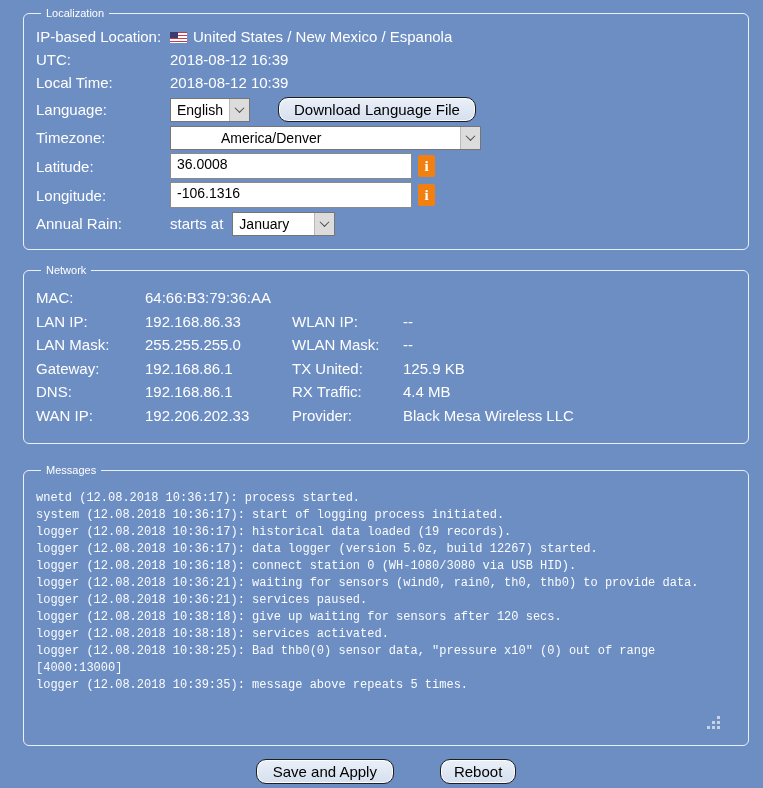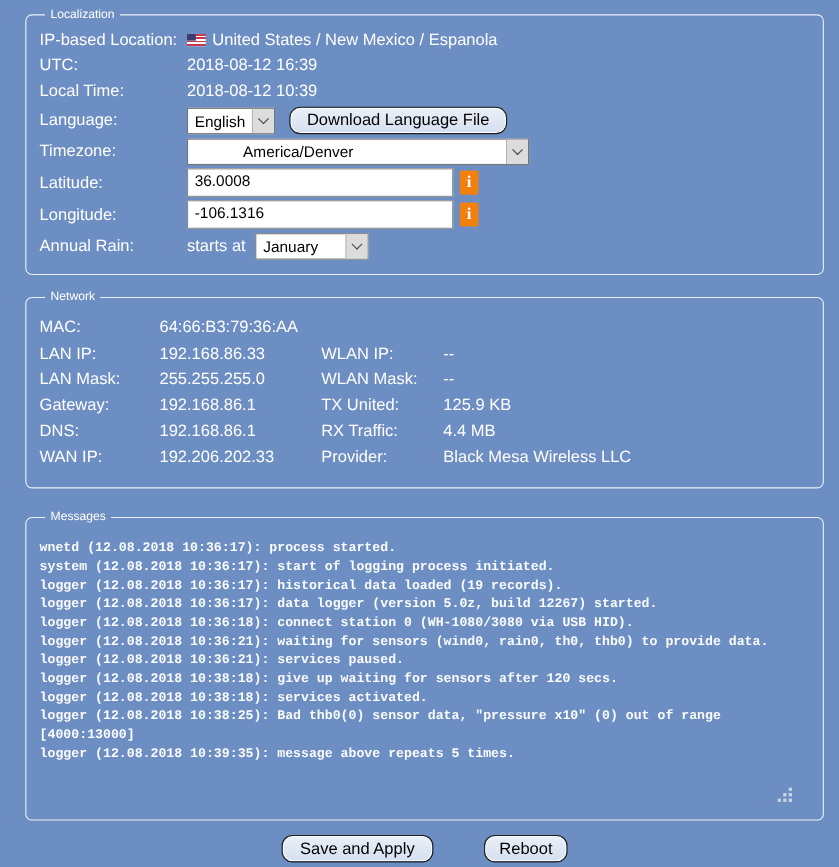--- a/index.html
+++ b/index.html
@@ -96,21 +96,21 @@
     background: linear-gradient(#EAF0F8, #D5DFEF);
     border: 1px solid #1E1E1E;
     border-radius: 10px;
     box-shadow: inset 0 0 0 1px #FBFDFF;
     color: #000000;
     font-size: 15px;
     font-family: "Liberation Sans", sans-serif;
     padding: 0 15px;
     cursor: pointer;
   }
-  .btn-download { margin-left: 13px; }
+  .btn-download { margin-left: 28px; }
 
   .txt-input {
     width: 234px;
     height: 20px;
     border: 1px solid #8A8A8A;
     background: #FFFFFF;
     color: #000000;
     font-size: 14px;
     font-family: "Liberation Sans", sans-serif;
     padding: 0 0 4px 6px;
@@ -142,21 +142,20 @@
   .net-grid span { white-space: nowrap; }
 
   
   .msg-area {
     padding-top: 8px;
     height: 245px;
     font-family: "Liberation Mono", "DejaVu Sans Mono", monospace;
     font-size: 12px;
     line-height: 17px;
     color: #FAFCFE;
-    font-weight: bold;
   }
   .msg-line { white-space: pre; }
 
   .resize-grip {
     position: absolute;
     right: 28px;
     bottom: 16px;
     width: 13px; height: 13px;
   }
   .resize-grip::before {

